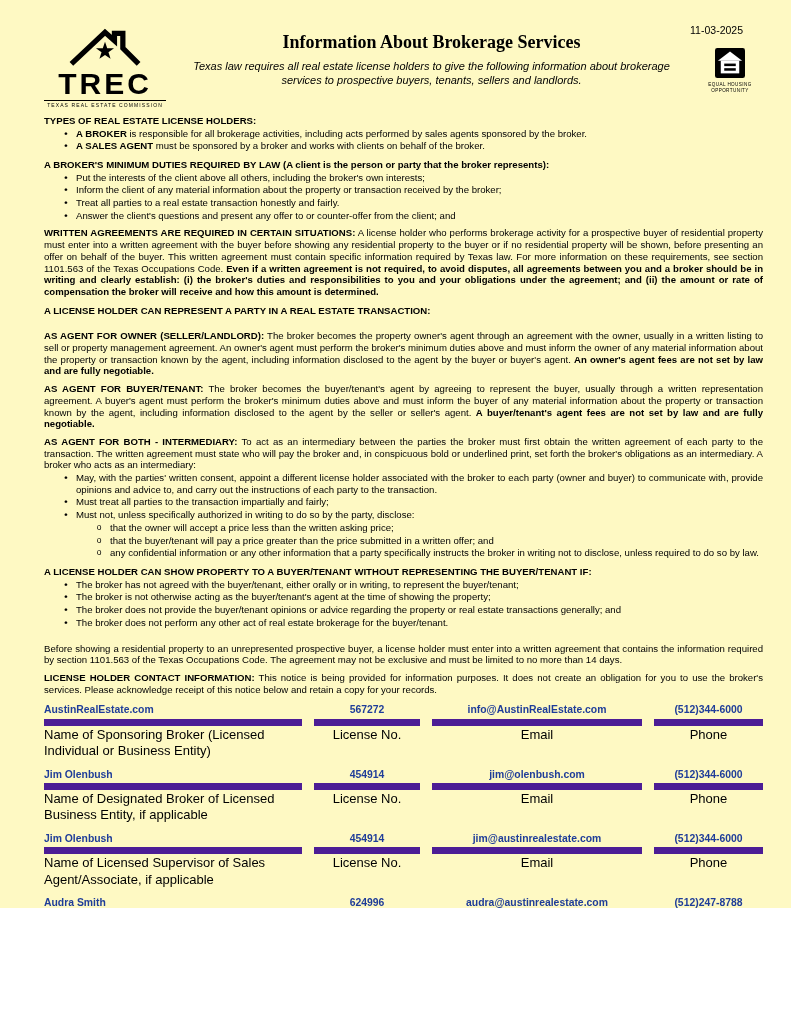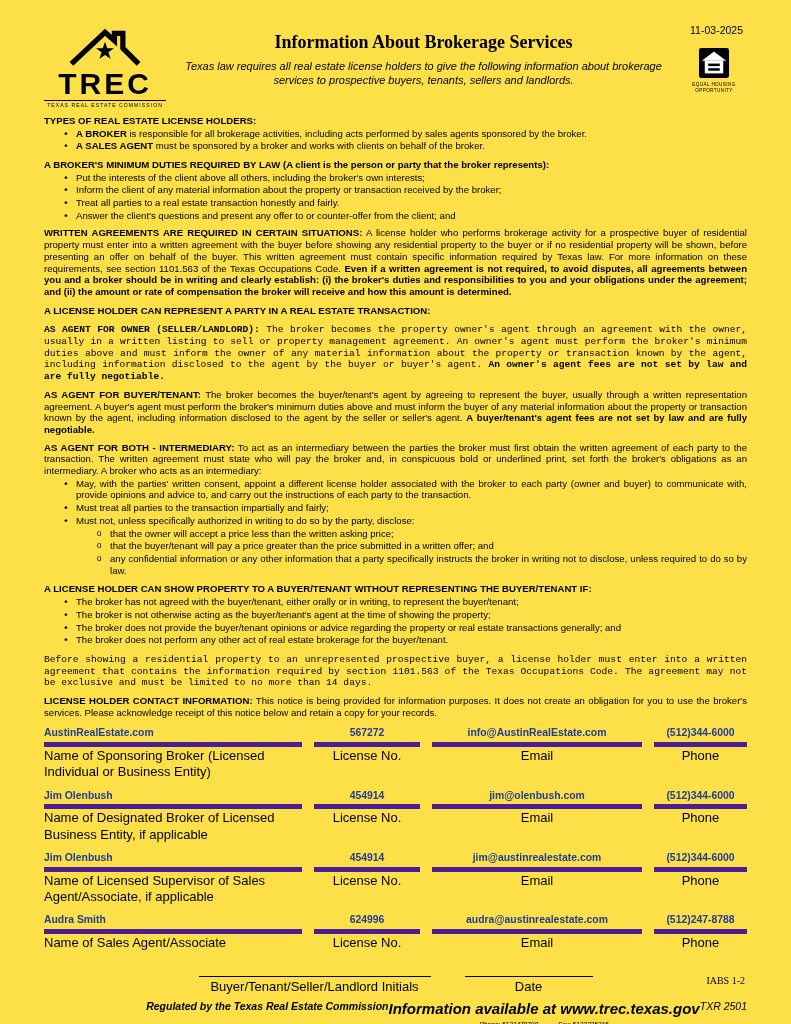--- a/index.html
+++ b/index.html
@@ -1,59 +1,59 @@
 <!DOCTYPE html>
 <html style="--blue: #1f3d99;"><head>
 <meta charset="utf-8">
 <style>
   * { margin:0; padding:0; box-sizing:border-box; }
   html,body { background:#ffffff; }
   .page {
     position:relative;
-    width:791px; height:1024px;
-    background:#fde047;
+    width:791px; height:908px;
+    background:#fef9c3;
     font-family:"Liberation Sans", sans-serif;
     font-size:9.6px; line-height:1.22; color:#000;
-    padding:22px 44px 6px 44px;
+    padding:22px 28px 6px 44px;
     overflow:hidden;
   }
   .top-date { position:absolute; top:24px; right:48px; font-size:10.5px; }
 
   
   .header { display:flex; align-items:flex-start; margin-top:4px; margin-bottom:4px; }
   .trec-logo { width:122px; text-align:center; flex:0 0 122px; }
   .trec-word { font-weight:bold; font-size:30px; letter-spacing:3px; line-height:1; margin-top:-2px; }
   .trec-sub { font-size:5px; letter-spacing:1.1px; border-top:1.5px solid #000; padding-top:1px; margin-top:1px; white-space:nowrap; }
   .header-center { flex:1; text-align:center; padding:0 6px; }
   .form-title { font-family:"Liberation Serif", serif; font-size:18px; font-weight:bold; margin-top:6px; }
   .form-subtitle { font-style:italic; font-size:11px; margin:5px auto 0; max-width:500px; line-height:1.3; }
   .eho { width:66px; flex:0 0 66px; text-align:center; padding-top:22px; }
   .eho-label { font-size:4.6px; letter-spacing:.4px; white-space:pre-line; margin-top:1px; line-height:1.3; }
 
   
   .sec-heading { font-weight:bold; margin-top:7px; margin-bottom:1px; }
   .para { text-align:justify; margin-top:6px; }
-  .para.tight { margin-top:8px;font-family:Liberation Mono, monospace; }
+  .para.tight { margin-top:14px; }
   .bullet { display:flex; padding-left:12px; text-align:justify; margin-top:1px; }
   .bullet::before { content:"\2022"; flex:0 0 20px; text-align:center; font-weight:bold; }
   .bullet .bt { flex:1; }
   .subbullet { display:flex; padding-left:44px; text-align:justify; margin-top:1px; }
   .subbullet::before { content:"o"; flex:0 0 22px; text-align:center; font-size:8.5px; }
   .subbullet .bt { flex:1; }
   b { font-weight:bold; }
 
   
   .contact-table { margin-top:6px; }
   .crow { display:flex; gap:12px; margin-top:9px; }
   .ccol-name  { flex:0 0 258px; }
   .ccol-lic   { flex:0 0 106px; }
   .ccol-email { flex:0 0 210px; }
   .ccol-phone { flex:1; }
   .cval {
-    border-bottom:5px solid #4c1d95;
+    border-bottom:7px solid #4c1d95;
     color:var(--blue, #1f3d99);
     font-weight:bold; font-size:10.4px;
     text-align:center; padding-bottom:2px; min-height:14px;
   }
   .ccol-name .cval { text-align:left; }
   .clabel { font-size:13px; text-align:center; margin-top:1px; line-height:1.25; }
   .ccol-name .clabel { text-align:left; }
 
   
   .sigrow { position:relative; margin-top:16px; display:flex; justify-content:center; gap:34px; }

